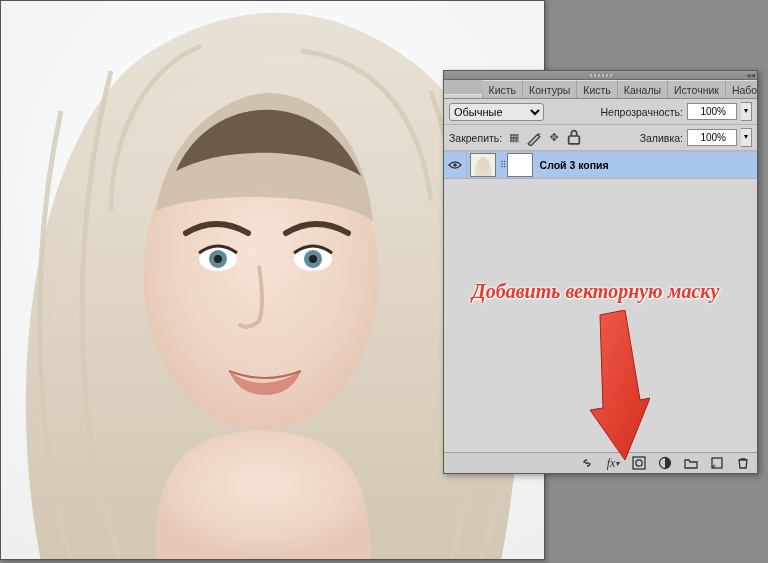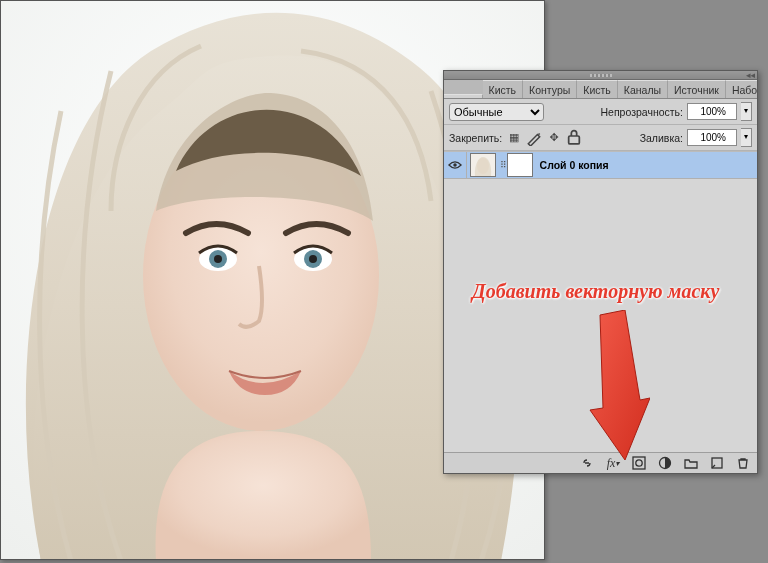--- a/index.html
+++ b/index.html
@@ -357,21 +357,21 @@
       </div>
       <div class="thumb">
         <svg viewBox="0 0 24 22">
             <rect width="24" height="22" fill="#f3efe9"></rect>
             <ellipse cx="12" cy="12" rx="6" ry="8" fill="#eccfba"></ellipse>
             <path d="M4 22 C3 10 8 3 12 3 C17 3 21 10 20 22Z" fill="#e3dacb" opacity=".85"></path>
           </svg>
       </div>
       <span class="link-dots">⠿</span>
       <div class="mask-thumb"></div>
-      <span class="layer-name">Слой 0 копия</span>
+      <span class="layer-name">Слой 3 копия</span>
     </div>
   </div>
 
   <div class="panel-footer">
     <span class="fbtn">
       <svg viewBox="0 0 14 14">
           <path d="M4 7a3 3 0 0 1 3-3h0M10 7a3 3 0 0 1-3 3h0M5 7h4" stroke="#333" stroke-width="1.3" fill="none"></path>
         </svg>
     </span>
     <span class="fbtn" style="font-family:Georgia,serif;font-style:italic;font-size:12px;">fx<span style="font-size:8px;">▾</span></span>

